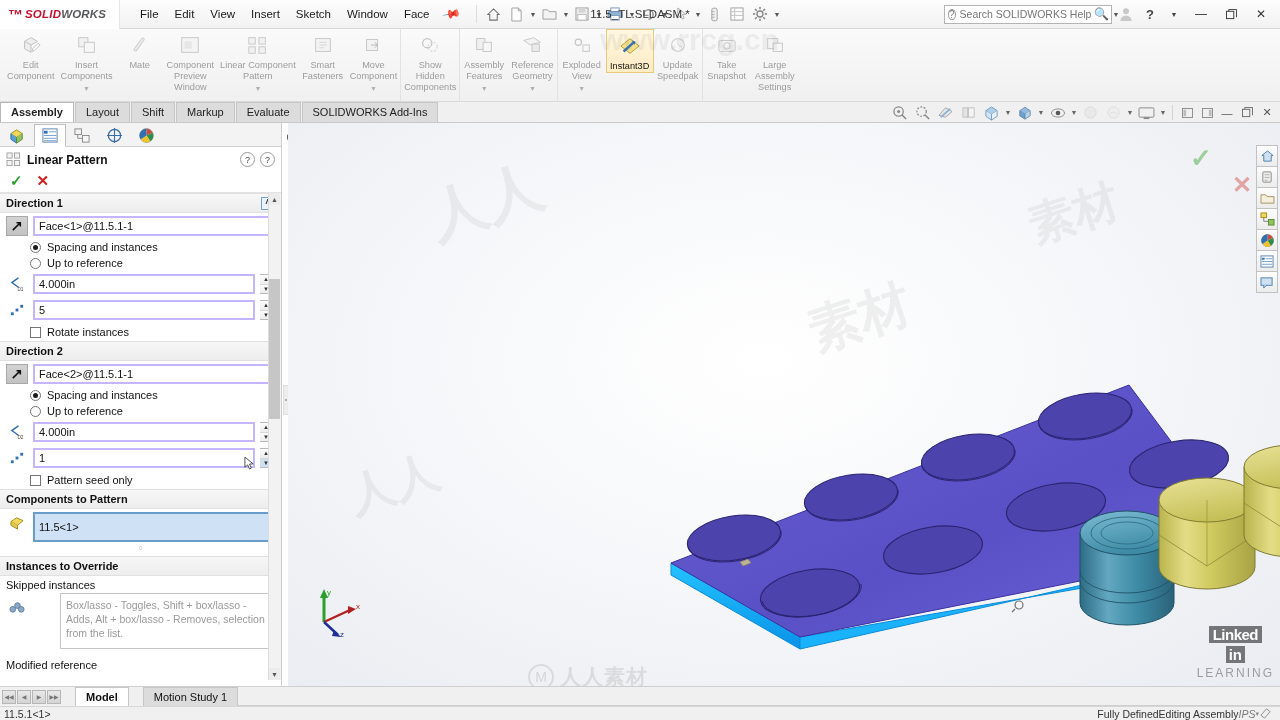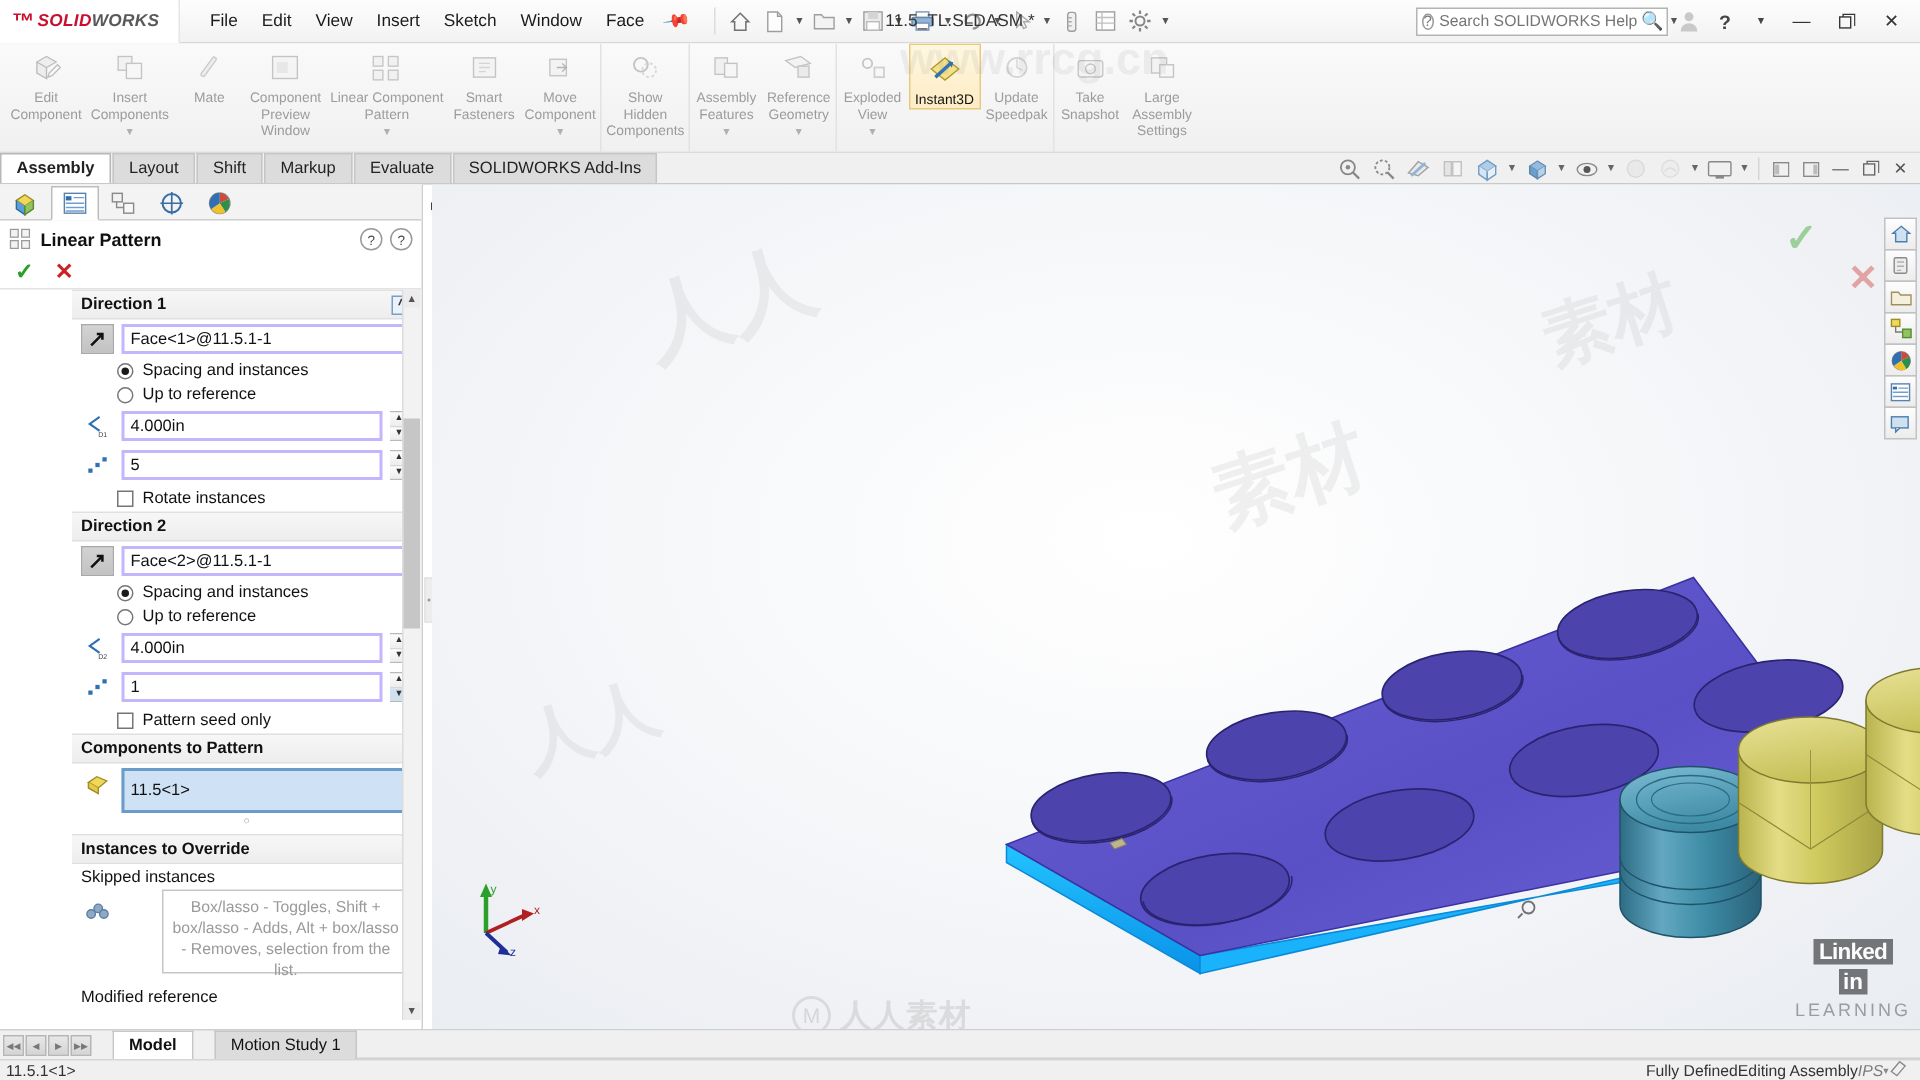--- a/index.html
+++ b/index.html
@@ -115,21 +115,21 @@
   .pm-title { font-size: 12px; font-weight: bold; color:#111; }
   .pm-header .hright { margin-left:auto; display:flex; gap:5px; }
   .pm-header .hb { width:15px;height:15px;border:1px solid #9a9a9a;border-radius:50%;
     display:flex;align-items:center;justify-content:center;font-size:9px;color:#444; }
 
   .pm-okrow { display:flex; align-items:center; gap:14px; height:24px; padding-left:10px;
               border-bottom:1px solid #e3e3e3; }
   .pm-ok { color:#2aa02a; font-size:15px; font-weight:bold; }
   .pm-cancel { color:#cc2222; font-size:15px; font-weight:bold; }
 
-  .pmscroll { height: 487px; overflow: hidden; position: relative; margin-left: 48px; }
+  .pmscroll { height: 487px; overflow: hidden; position: relative; }
 
   .sect-head {
     display:flex; align-items:center; height: 20px; padding: 0 6px;
     background: linear-gradient(#f7f7f7,#ededed); border-top:1px solid #e0e0e0; border-bottom:1px solid #e0e0e0;
     font-weight: bold; font-size: 11px; color:#111;
   }
   .sect-head .chev { margin-left:auto; font-size:10px; color:#333; }
   .sect-head .chev.boxed { border:1px solid #7a9ec4; background:#eaf2fb; padding:0 3px; }
 
   .row { display:flex; align-items:center; padding: 3px 8px 3px 6px; gap:5px; }
@@ -806,21 +806,21 @@
         </span>
         <span class="tbox sel tall">11.5&lt;1&gt;</span>
       </div>
       <div class="handle">○</div>
 
       <div class="sect-head" style="margin-top:6px;">
         <span>Instances to Override</span>
         <span class="chev">^</span>
       </div>
       <div class="subhead">Skipped instances</div>
-      <div style="display:flex;align-items:flex-start;text-align:center;">
+      <div style="display:flex;align-items:flex-start;">
         <span class="rowicon" style="margin:4px 0 0 6px;">
           <svg width="18" height="16" viewBox="0 0 19 17">
               <g fill="#8fa9c4" stroke="#5b7fa6">
                 <circle cx="5" cy="11" r="3"></circle>
                 <circle cx="10" cy="7" r="3"></circle>
                 <circle cx="14" cy="11" r="3"></circle>
               </g>
             </svg>
         </span>
         <span class="listbox">Box/lasso - Toggles, Shift + box/lasso - Adds, Alt + box/lasso - Removes, selection from the list.</span>

